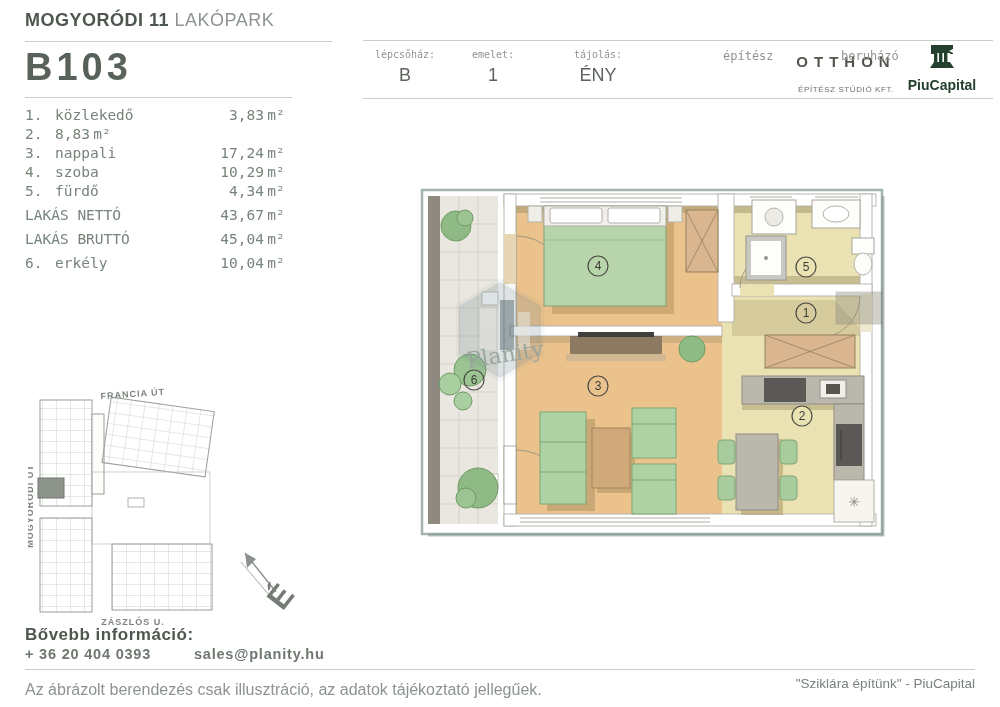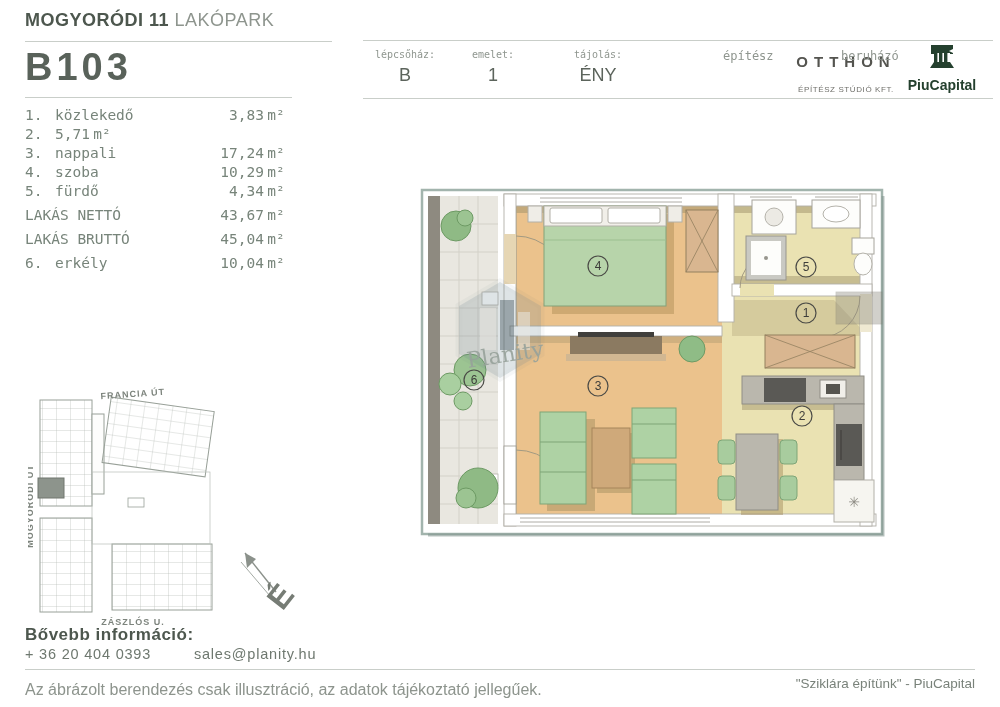--- a/index.html
+++ b/index.html
@@ -25,21 +25,21 @@
   .rooms{position:absolute;left:25px;top:106px;width:263px;
          font-family:"DejaVu Sans Mono",monospace;font-size:14.5px;color:#77847a;}
   .rrow{display:flex;line-height:19px;}
   .rrow .rn{width:30px;}
   .rrow .rl{flex:1;}
   .rrow .rv{text-align:right;}
   .rrow .ru{width:24px;text-align:center;}
   .tot{margin-top:5px;}
   
   .info-lbl{position:absolute;left:25px;top:625px;font-size:17px;font-weight:700;color:#4d574e;letter-spacing:.5px;}
-  .contact{position:absolute;left:25px;top:646px;font-size:14.5px;color:#6e786f;letter-spacing:.8px;}
+  .contact{position:absolute;left:25px;top:646px;font-size:14.5px;color:#6e786f;letter-spacing:.8px;font-weight:bold;}
   .contact .em{margin-left:38px;}
   .disclaimer{position:absolute;left:25px;top:681px;font-size:16px;color:#8d948d;}
   .tagline{position:absolute;right:25px;top:676px;font-size:13.5px;color:#79827a;}
   svg text{font-family:"Liberation Sans",sans-serif;}
   .wm{font-family:"DejaVu Serif",serif;}
 </style>
 </head>
 <body>
 
 <div class="page">
@@ -85,21 +85,21 @@
 
   <div class="rooms">
     <div class="rrow">
       <span class="rn">1.</span>
       <span class="rl">közlekedő</span>
       <span class="rv">3,83</span>
       <span class="ru">m²</span>
     </div>
     <div class="rrow">
       <span class="rn">2.</span>
-      <span class="rv">5,71</span>
+      <span class="rv">8,83</span>
       <span class="ru">m²</span>
     </div>
     <div class="rrow">
       <span class="rn">3.</span>
       <span class="rl">nappali</span>
       <span class="rv">17,24</span>
       <span class="ru">m²</span>
     </div>
     <div class="rrow">
       <span class="rn">4.</span>

